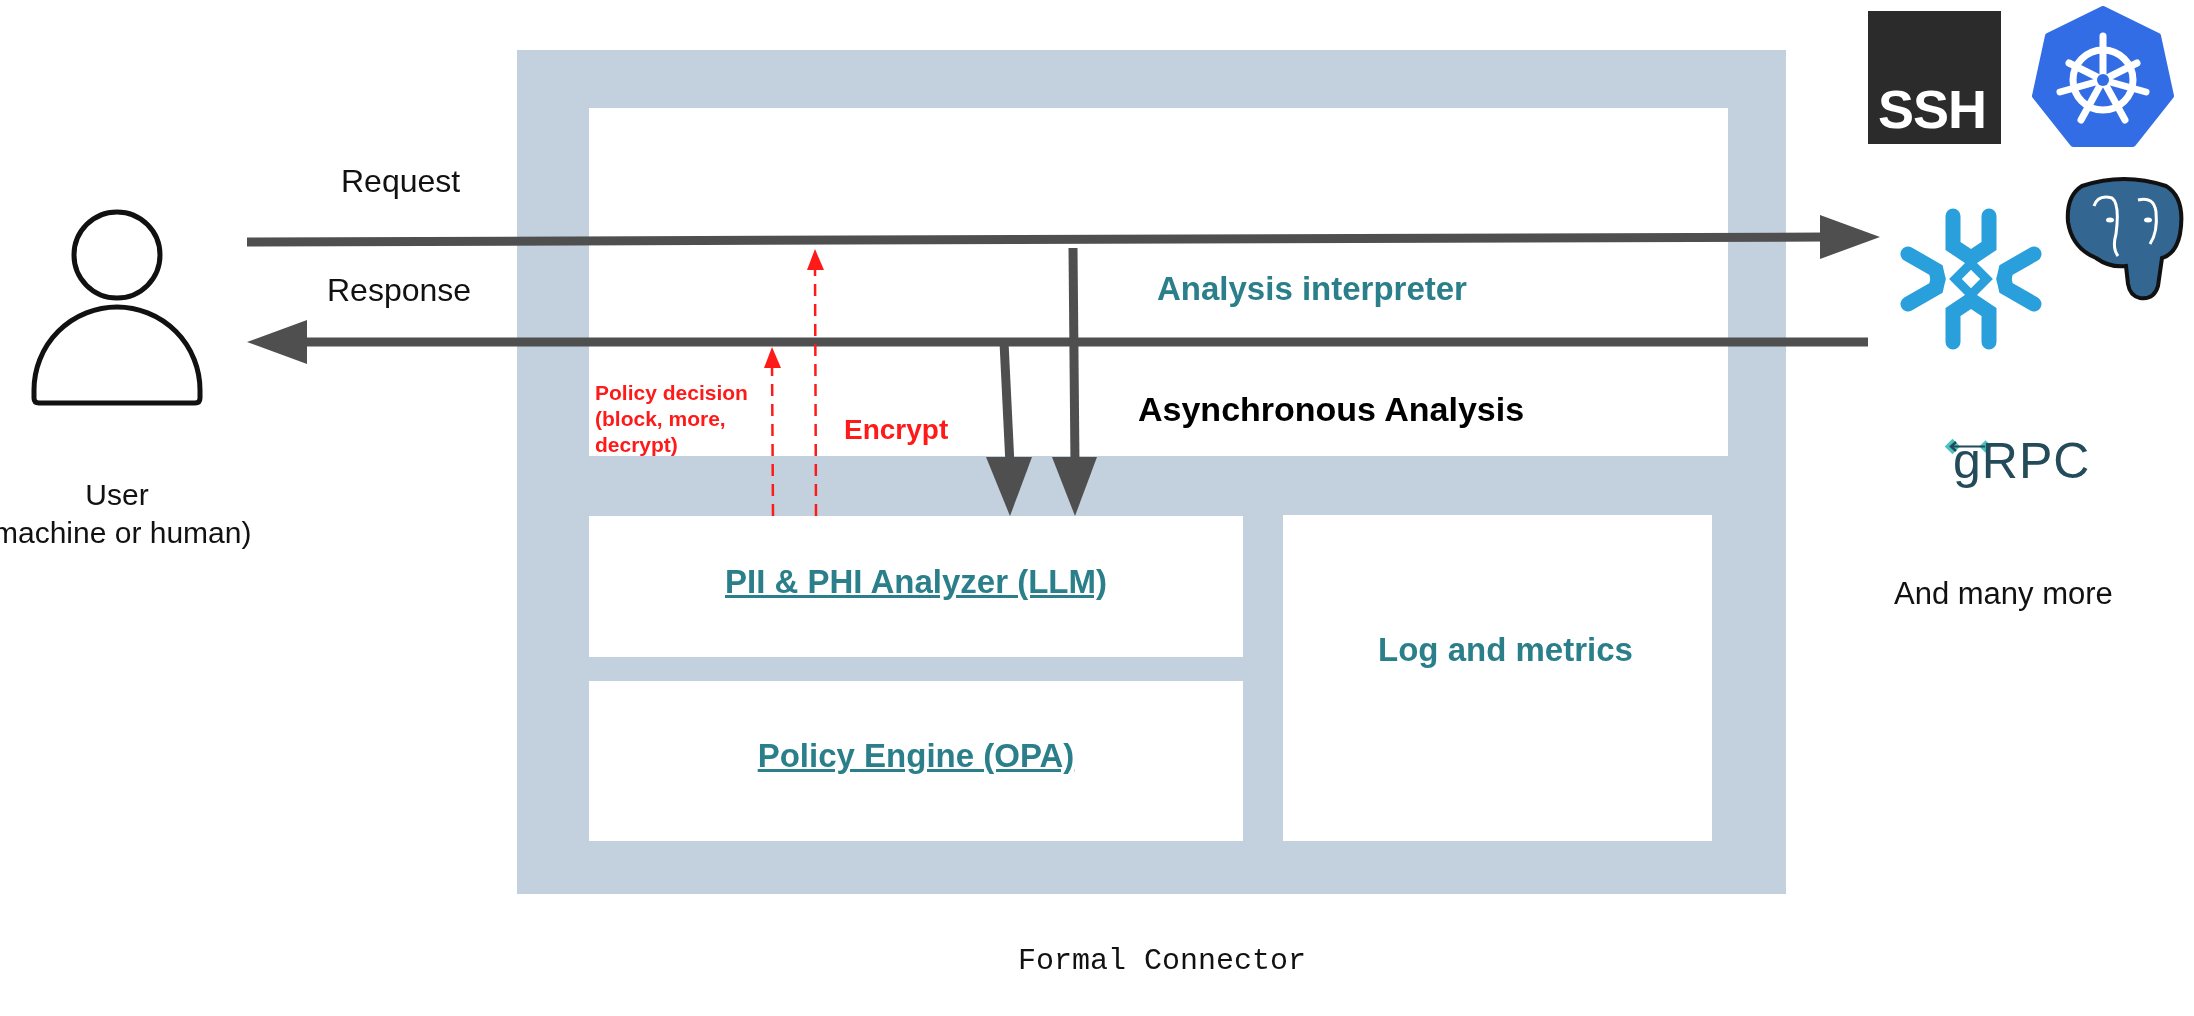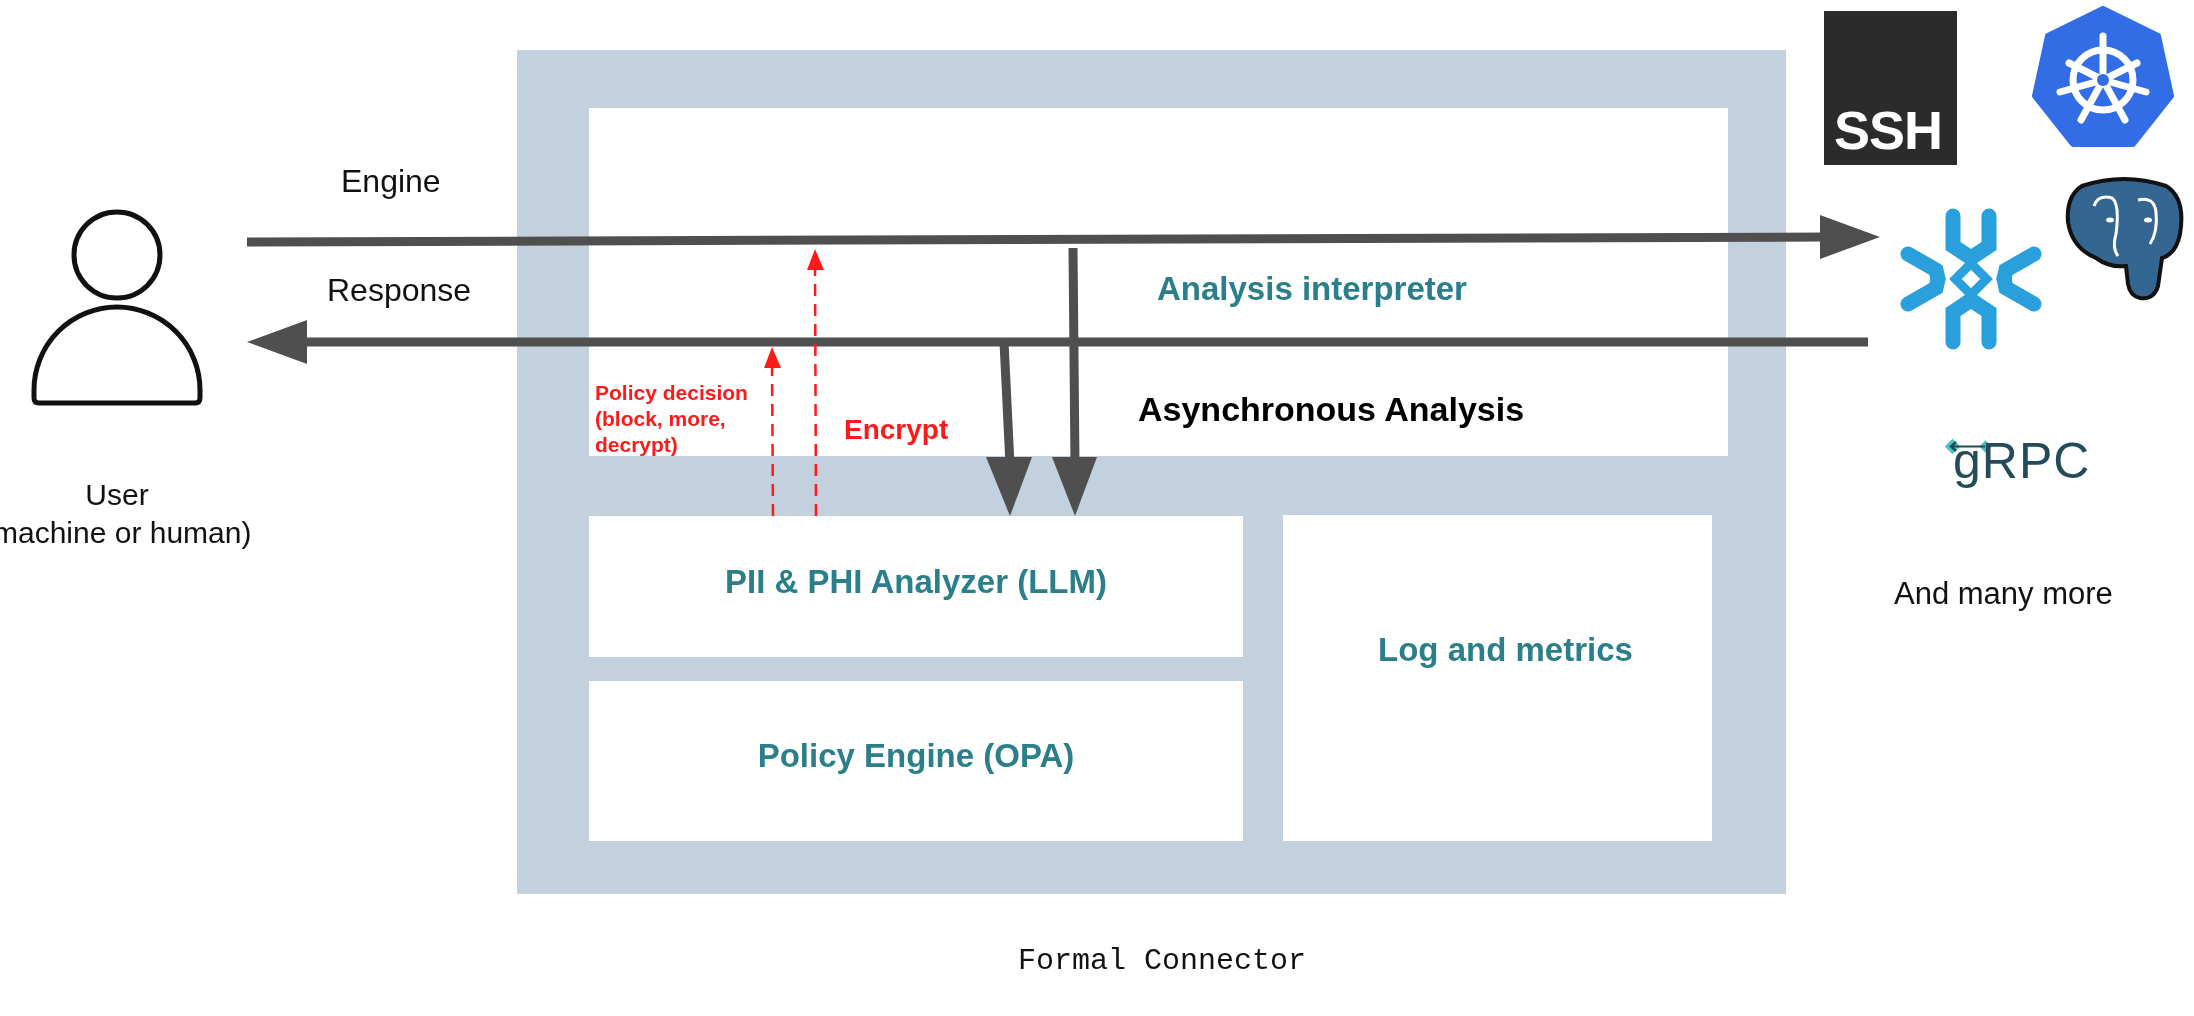--- a/index.html
+++ b/index.html
@@ -3,21 +3,21 @@
 <meta charset="utf-8">
 <style>
   html, body { margin:0; padding:0; background:#ffffff; }
   body { width:2194px; height:1016px; position:relative; overflow:hidden;
          font-family:"Liberation Sans", "DejaVu Sans", sans-serif; }
   .abs { position:absolute; }
   .box { position:absolute; background:#ffffff; }
   .outer { position:absolute; left:517px; top:50px; width:1269px; height:844px; background:#c3d1de; }
   .teal { color:#2a7f8a; font-weight:bold; }
   .lbl { position:absolute; white-space:nowrap; color:#111; }
-  .center-text { position:absolute; display:flex; align-items:center; justify-content:center; text-align:left; }
+  .center-text { position:absolute; display:flex; align-items:center; justify-content:center; text-align:left;text-decoration:underline; }
   svg.overlay { position:absolute; left:0; top:0; }
 </style>
 </head>
 <body>
 
 <div class="outer"></div>
 
 <div class="box" style="left:589px; top:108px; width:1139px; height:348px;"></div>
 
 <div class="box" style="left:589px; top:516px; width:654px; height:141px;"></div>
@@ -56,21 +56,21 @@
     <line x1="816" y1="516" x2="815" y2="265" stroke="#ff1a1a" stroke-width="2.5" stroke-dasharray="12,8"></line>
     <polygon points="807,270 815,249 824,270" fill="#ff1a1a"></polygon>
   </g>
 
   <g fill="none" stroke="#111" stroke-width="5">
     <circle cx="117" cy="255" r="43"></circle>
     <path d="M 34 398 L 34 390 A 83 83 0 0 1 200 390 L 200 398 Q 200 403 195 403 L 39 403 Q 34 403 34 398 Z"></path>
   </g>
 </svg>
 
-<div class="lbl" style="left:341px; top:163px; font-size:32px;">Engine</div>
+<div class="lbl" style="left:341px; top:163px; font-size:32px;">Request</div>
 <div class="lbl" style="left:327px; top:272px; font-size:32px;">Response</div>
 
 <div class="lbl" style="left:0; width:234px; text-align:center; top:478px; font-size:30px;">User</div>
 <div class="lbl" style="left:-17px; top:516px; font-size:30px;">(machine or human)</div>
 
 <div class="lbl teal" style="left:1157px; top:270px; font-size:33px; color:#2a7f8a;">Analysis interpreter</div>
 <div class="lbl" style="left:1138px; top:390px; font-size:34px; font-weight:bold; color:#000;">Asynchronous Analysis</div>
 
 <div class="center-text teal" style="left:589px; top:516px; width:654px; height:131px; font-size:33px;">PII &amp; PHI Analyzer (LLM)</div>
 <div class="center-text teal" style="left:589px; top:681px; width:654px; height:150px; font-size:33px;">Policy Engine (OPA)</div>
@@ -81,21 +81,21 @@
 
 <div class="abs" style="left:595px; top:380px; font-size:21px; font-weight:bold; color:#ff1a1a; line-height:26px;">
   <div>Policy decision</div>
   <div>(block, more,</div>
   <div>decrypt)</div>
 </div>
 <div class="lbl" style="left:844px; top:414px; font-size:28px; font-weight:bold; color:#ff1a1a;">Encrypt</div>
 
 <div class="lbl" style="left:1018px; top:944px; font-size:30px;font-family:Liberation Mono, monospace;">Formal Connector</div>
 
-<div class="abs" style="left:1824px; top:11px; width:133px; height:154px; background:#2b2b2b;">
+<div class="abs" style="left:1868px; top:11px; width:133px; height:133px; background:#2b2b2b;">
   <div class="abs" style="left:10px; bottom:4px; font-size:54px; font-weight:bold; color:#fff; letter-spacing:-1px;">SSH</div>
 </div>
 
 <svg class="abs" style="left:2030px; top:6px;" width="146" height="144" viewBox="0 0 146 144">
   <polygon points="73,3 128,30 141,90 103,138 43,138 5,90 18,30" fill="#326de6" stroke="#326de6" stroke-width="6" stroke-linejoin="round"></polygon>
   <g stroke="#fff" stroke-width="7" stroke-linecap="round" fill="none">
     <circle cx="73" cy="74" r="30"></circle>
     <line x1="73" y1="74" x2="73" y2="30"></line>
     <line x1="73" y1="74" x2="107" y2="57"></line>
     <line x1="73" y1="74" x2="116" y2="86"></line>

